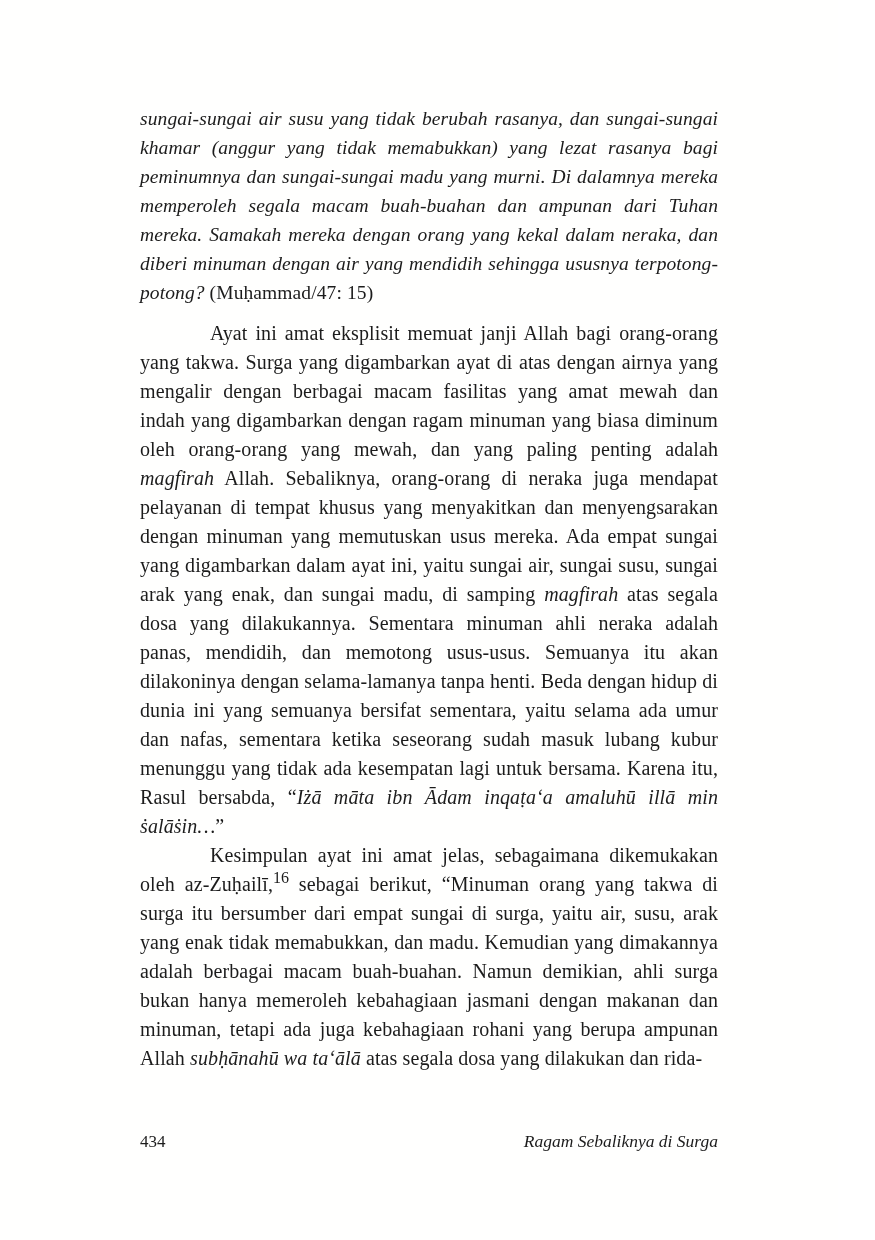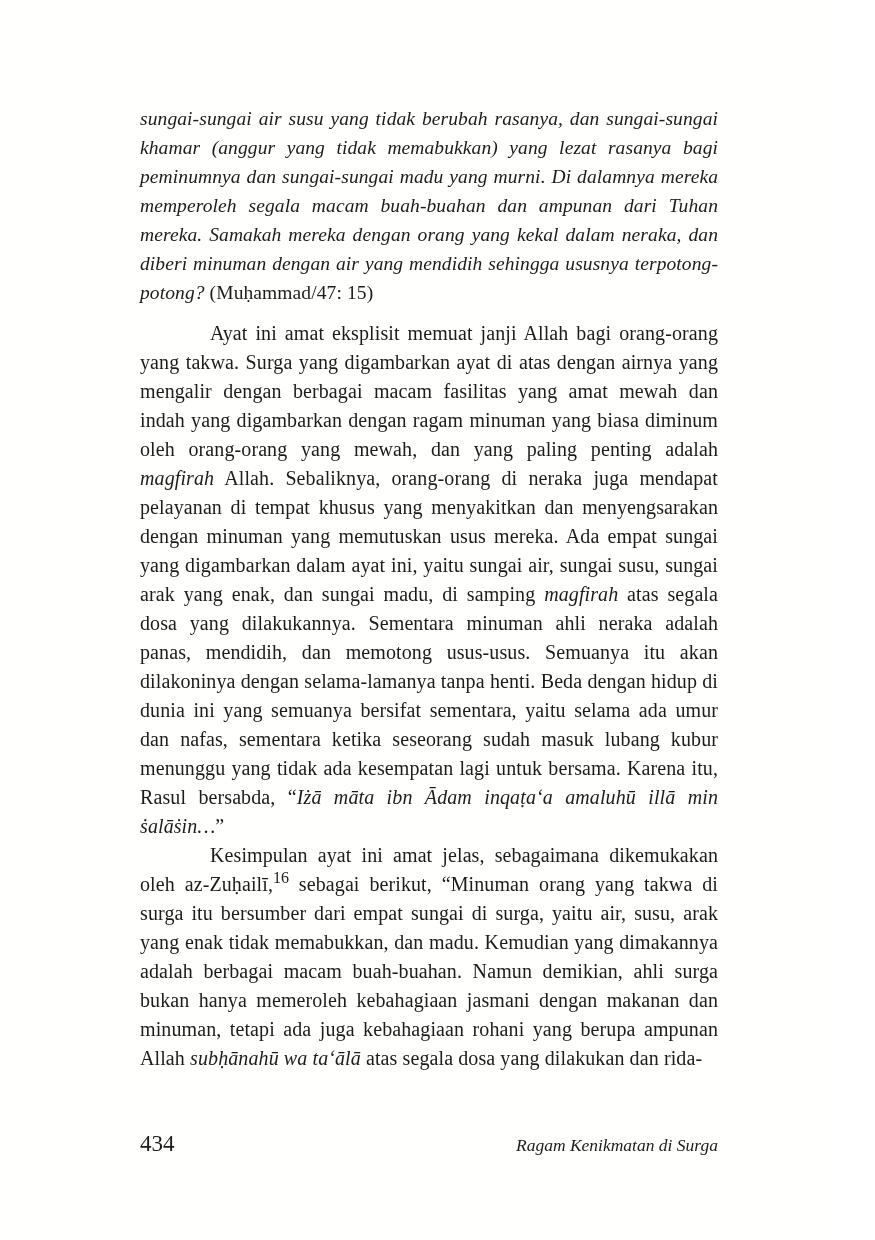--- a/index.html
+++ b/index.html
@@ -40,37 +40,37 @@
   .footer {
     position: absolute;
     left: 140px;
     right: 120px;
     top: 1131px;
     display: flex;
     justify-content: space-between;
     align-items: baseline;
   }
   .page-number {
-    font-size: 23px;
+    font-size: 17px;
     font-style: normal;
   }
   .running-title {
     font-size: 17.5px;
     font-style: italic;
   }
 </style>
 </head>
 <body>
 
 <div class="page">
 
   <blockquote class="quote"><span style="font-style: italic;">sungai-sungai air susu yang tidak berubah rasanya, dan sungai-sungai khamar (anggur yang tidak memabukkan) yang lezat rasanya bagi peminumnya dan sungai-sungai madu yang murni. Di dalamnya mereka memperoleh segala macam buah-buahan dan ampunan dari Tuhan mereka. Samakah mereka dengan orang yang kekal dalam neraka, dan diberi minuman dengan air yang mendidih sehingga ususnya terpotong-potong? </span><span style="font-style: normal;">(Muḥammad/47: 15)</span></blockquote>
 
   <p class="para"><span style="font-style: normal;">Ayat ini amat eksplisit memuat janji Allah bagi orang-orang yang takwa. Surga yang digambarkan ayat di atas dengan airnya yang mengalir dengan berbagai macam fasilitas yang amat mewah dan indah yang digambarkan dengan ragam minuman yang biasa diminum oleh orang-orang yang mewah, dan yang paling penting adalah </span><span style="font-style: italic;">magfirah</span><span style="font-style: normal;"> Allah. Sebaliknya, orang-orang di neraka juga mendapat pelayanan di tempat khusus yang menyakitkan dan menyengsarakan dengan minuman yang memutuskan usus mereka. Ada empat sungai yang digambarkan dalam ayat ini, yaitu sungai air, sungai susu, sungai arak yang enak, dan sungai madu, di samping </span><span style="font-style: italic;">magfirah</span><span style="font-style: normal;"> atas segala dosa yang dilakukannya. Sementara minuman ahli neraka adalah panas, mendidih, dan memotong usus-usus. Semuanya itu akan dilakoninya dengan selama-lamanya tanpa henti. Beda dengan hidup di dunia ini yang semuanya bersifat sementara, yaitu selama ada umur dan nafas, sementara ketika seseorang sudah masuk lubang kubur menunggu yang tidak ada kesempatan lagi untuk bersama. Karena itu, Rasul bersabda, “</span><span style="font-style: italic;">Iżā māta ibn Ādam inqaṭa‘a amaluhū illā min ṡalāṡin…</span><span style="font-style: normal;">”</span></p>
 
   <p class="para"><span style="font-style: normal;">Kesimpulan ayat ini amat jelas, sebagaimana dikemukakan oleh az-Zuḥailī,</span><sup style="font-style: normal;">16</sup><span style="font-style: normal;"> sebagai berikut, “Minuman orang yang takwa di surga itu bersumber dari empat sungai di surga, yaitu air, susu, arak yang enak tidak memabukkan, dan madu. Kemudian yang dimakannya adalah berbagai macam buah-buahan. Namun demikian, ahli surga bukan hanya memeroleh kebahagiaan jasmani dengan makanan dan minuman, tetapi ada juga kebahagiaan rohani yang berupa ampunan Allah </span><span style="font-style: italic;">subḥānahū wa ta‘ālā</span><span style="font-style: normal;"> atas segala dosa yang dilakukan dan rida-</span></p>
 
   <div class="footer">
     <span class="page-number">434</span>
-    <span class="running-title">Ragam Kenikmatan di Surga</span>
+    <span class="running-title">Ragam Sebaliknya di Surga</span>
   </div>
 
 </div>
 
 </body></html>

